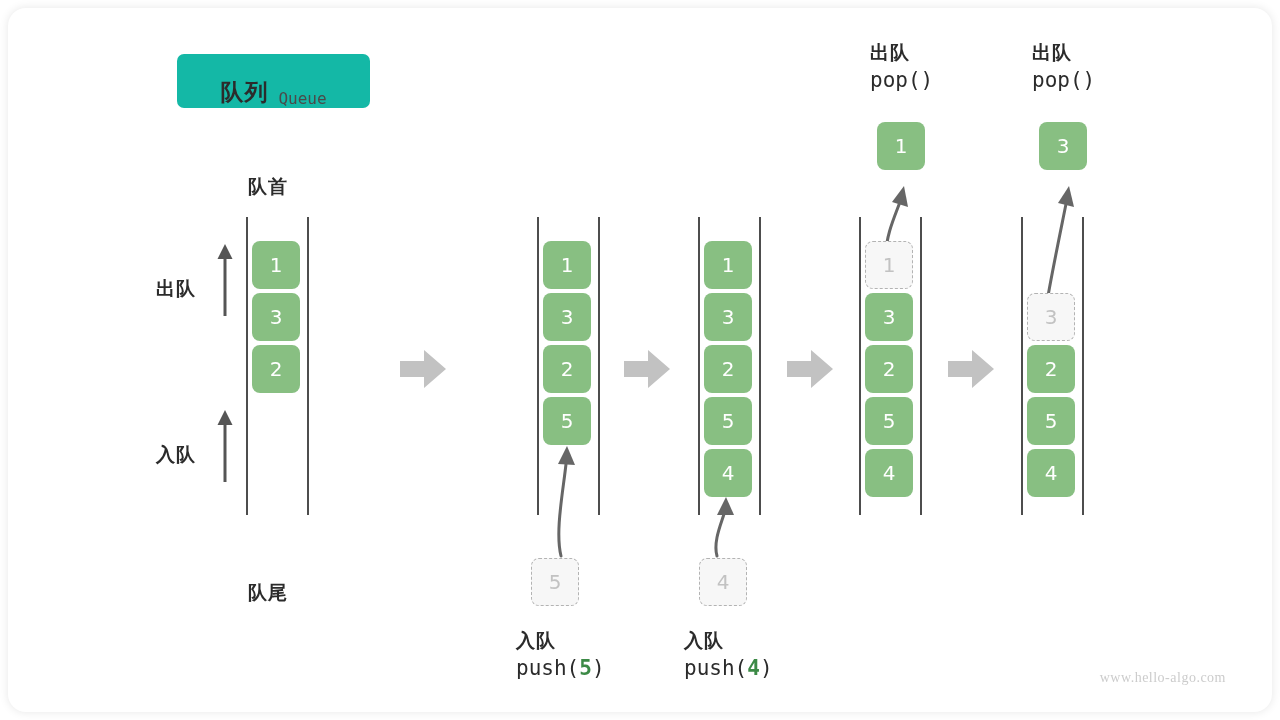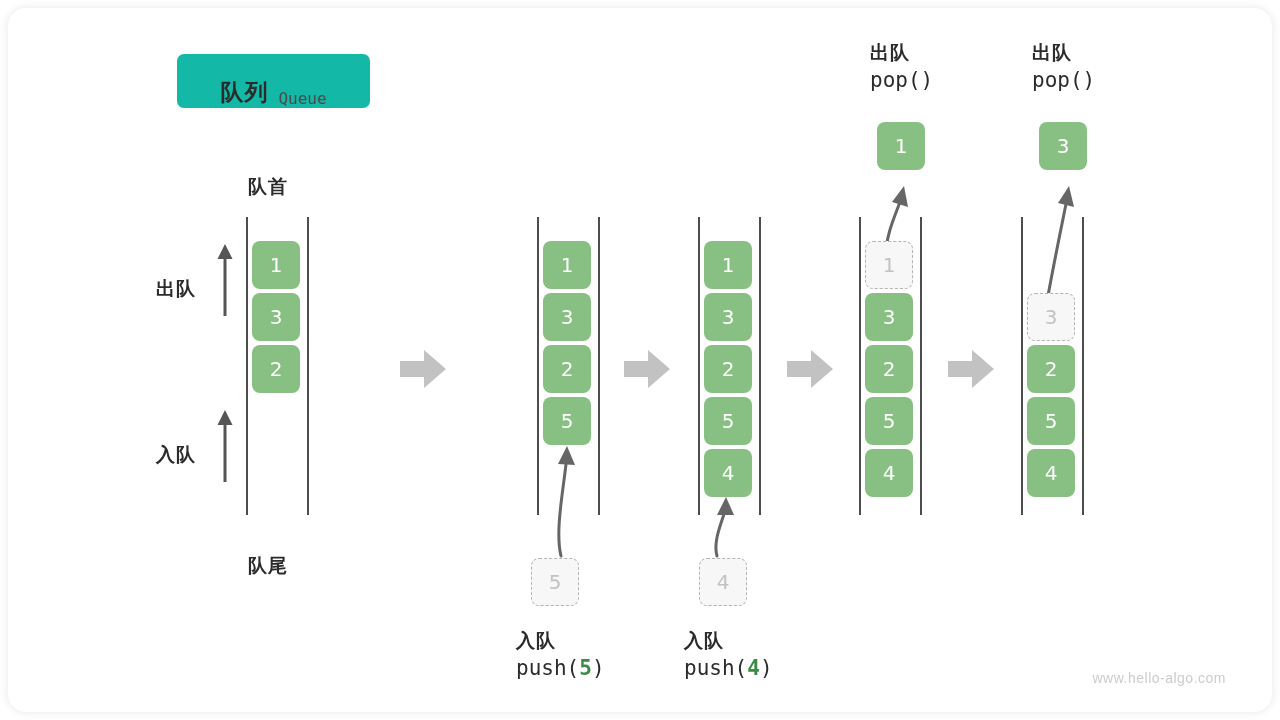--- a/index.html
+++ b/index.html
@@ -119,38 +119,38 @@
   }
 
   .updir-arrow { position: absolute; }
   .curve-arrow { position: absolute; }
 
   
   #watermark {
     position: absolute;
     right: 46px;
     bottom: 26px;
-    font-family: Liberation Sans, sans-serif;
+    font-family: Liberation Serif, serif;
     font-size: 14px;
     color: #cccccc;
     letter-spacing: 0.5px;
   }
 </style>
 </head>
 <body>
 
 <div id="card">
 
   <div id="title-badge">
     <span class="cn">队列</span>
     <span class="en">Queue</span>
   </div>
 
   <div class="cn-label" style="left:240px; top:166px;">队首</div>
-  <div class="cn-label" style="left:240px; top:545px;">队尾</div>
+  <div class="cn-label" style="left:240px; top:572px;">队尾</div>
 
   <div class="cn-label" style="left:148px; top:268px;">出队</div>
   <svg class="updir-arrow" style="left:205px; top:236px;" width="24" height="74" viewBox="0 0 24 74">
     <line x1="12" y1="72" x2="12" y2="12" stroke="#555" stroke-width="3"></line>
     <polygon points="12,0 4.5,15 19.5,15" fill="#555"></polygon>
   </svg>
 
   <div class="cn-label" style="left:148px; top:434px;">入队</div>
   <svg class="updir-arrow" style="left:205px; top:402px;" width="24" height="74" viewBox="0 0 24 74">
     <line x1="12" y1="72" x2="12" y2="12" stroke="#555" stroke-width="3"></line>

